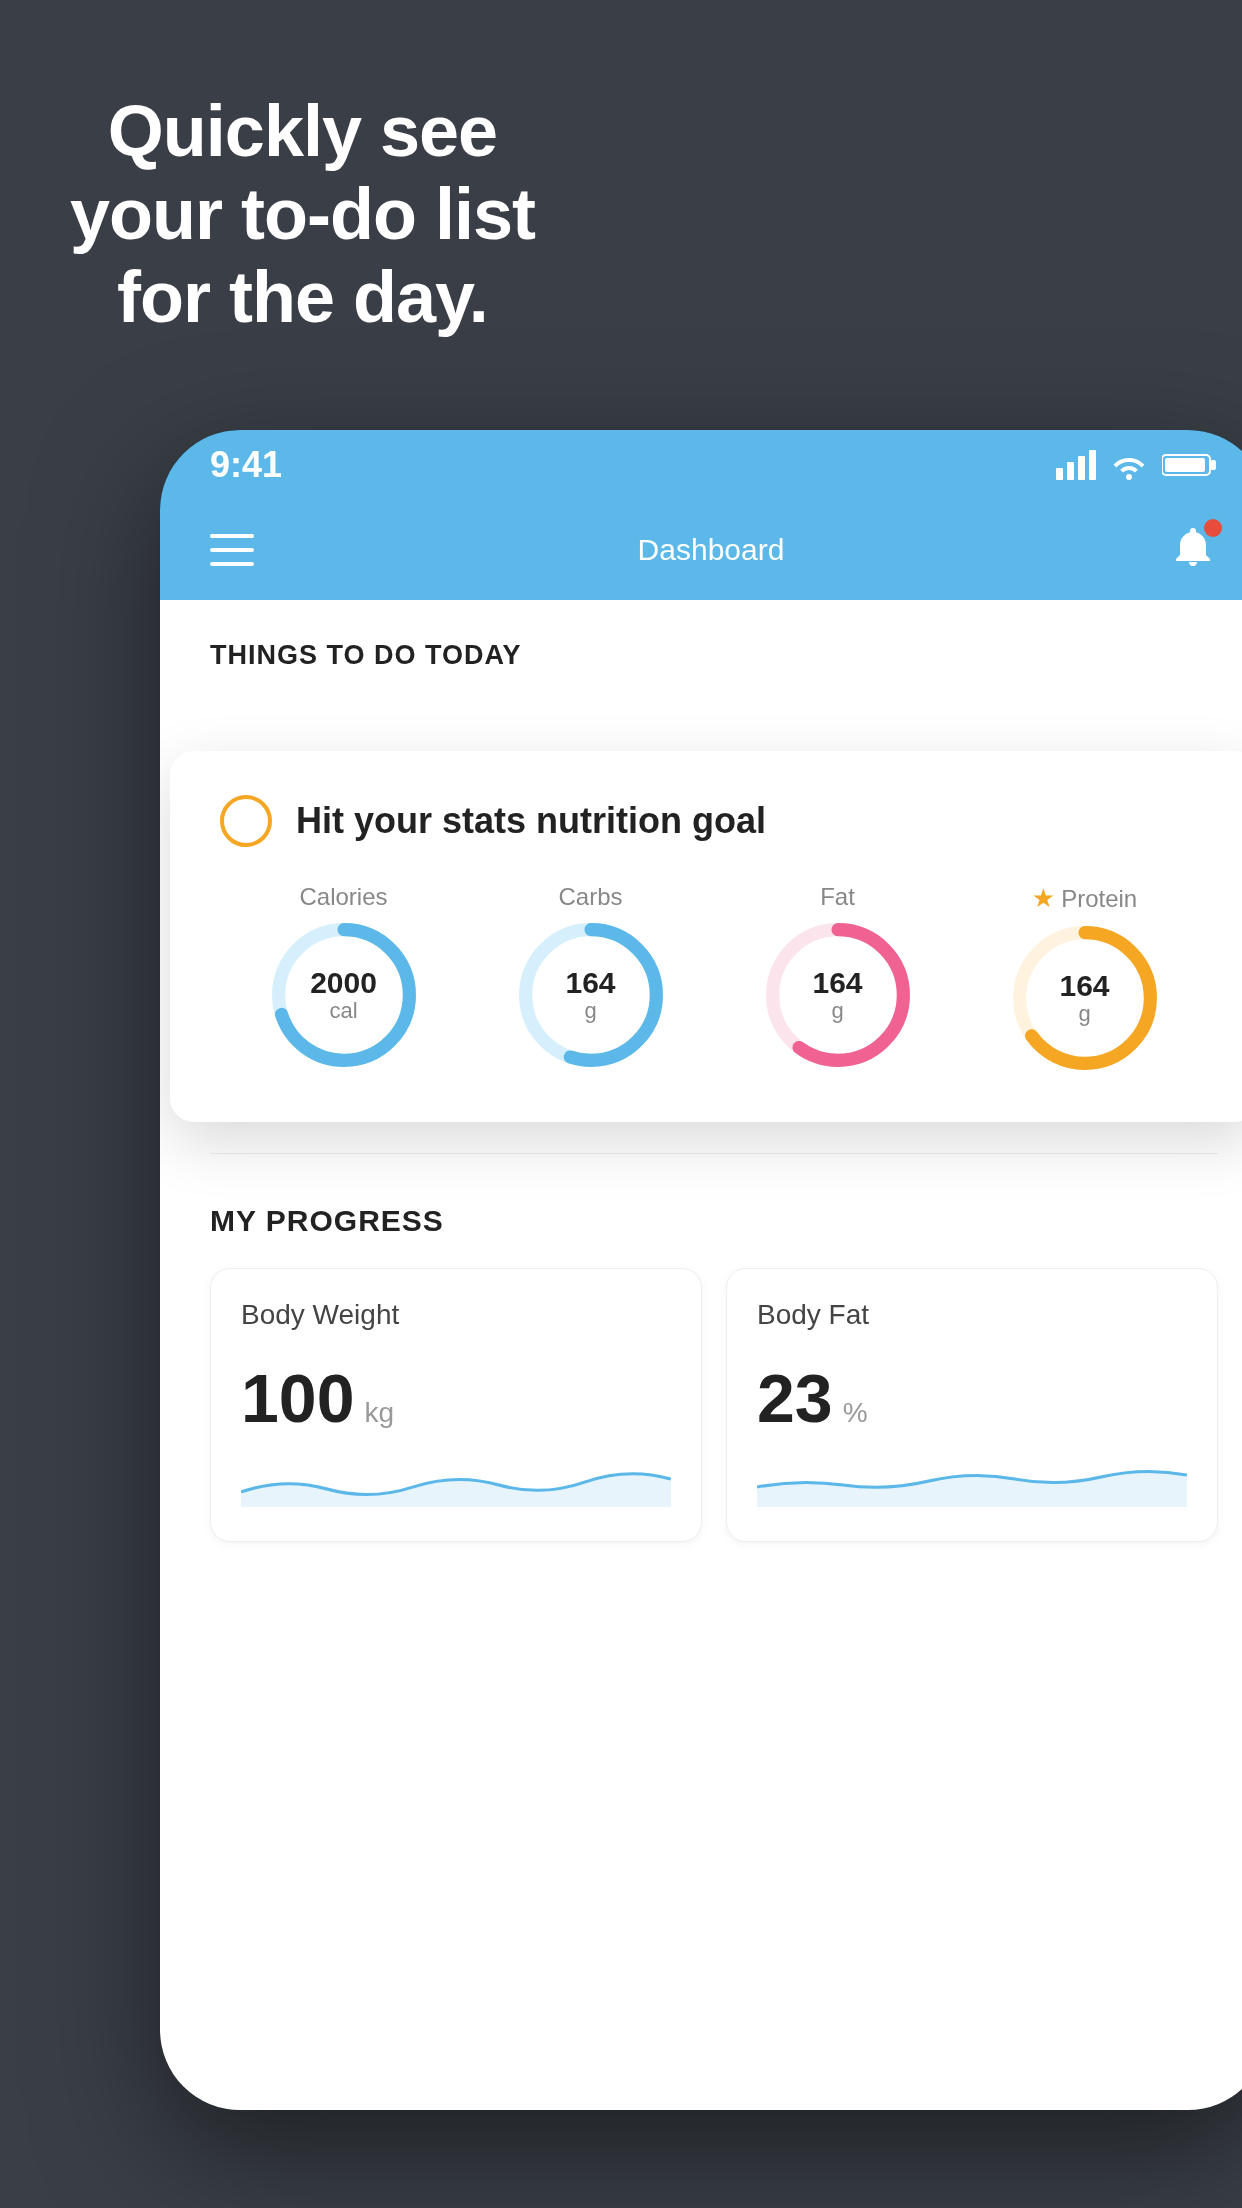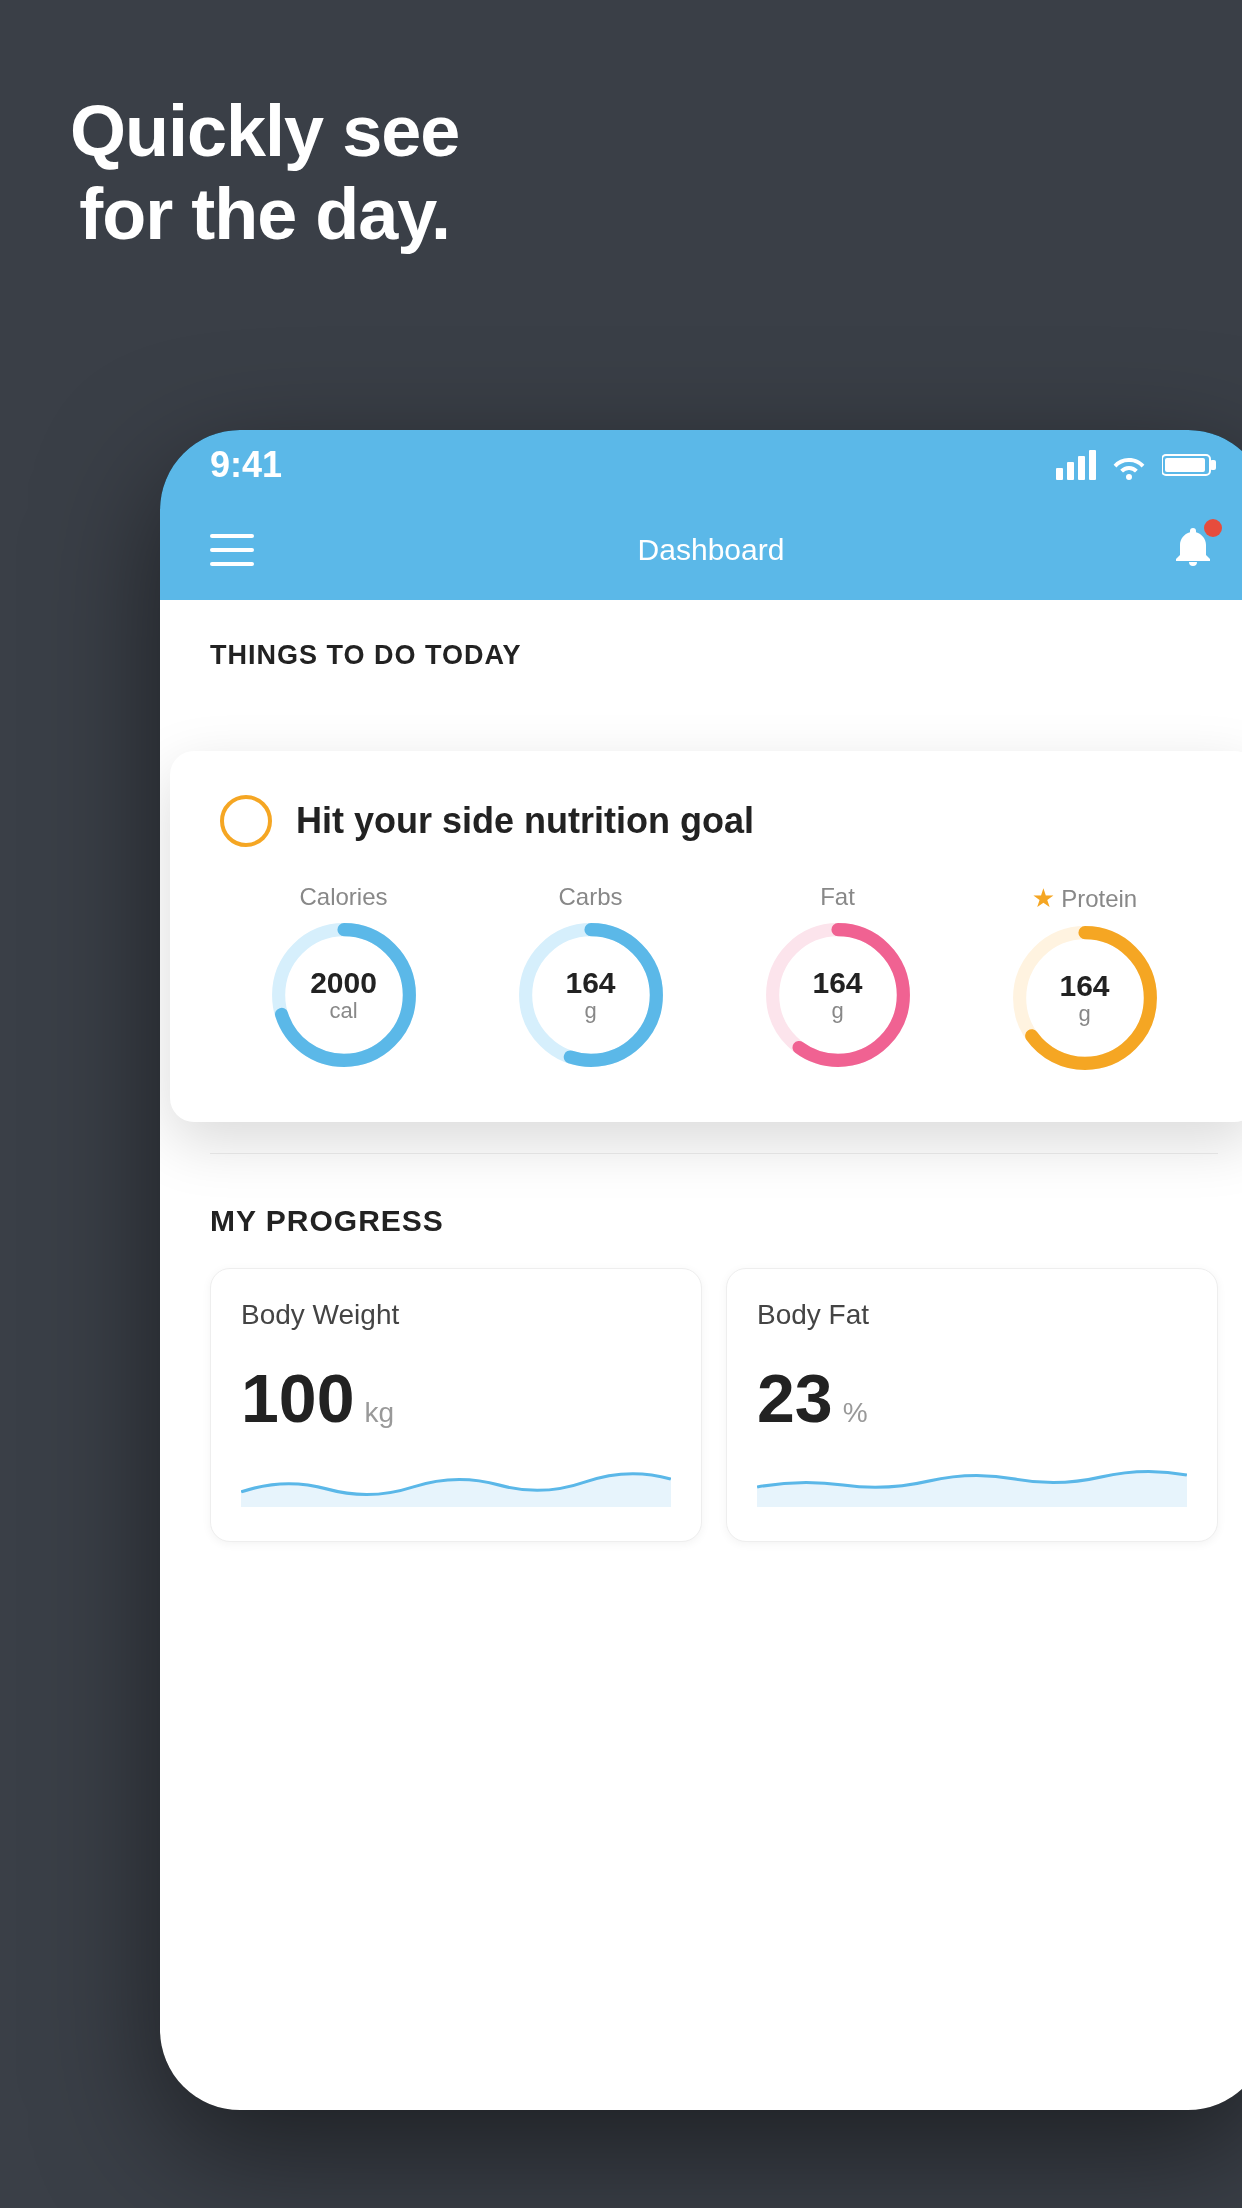--- a/index.html
+++ b/index.html
@@ -311,20 +311,21 @@
       margin-top: 60px;
     }
   </style>
 </head>
 <body>
 
 <div class="bg"></div>
 
 <div class="hero-text">
   <div>Quickly see</div>
+  <div>your to-do list</div>
   <div>for the day.</div>
 </div>
 
 <div class="phone">
 
   <div class="status-bar">
     <span class="status-time">9:41</span>
     <div class="status-icons">
 
       <svg width="40" height="30" viewBox="0 0 40 30">
@@ -362,21 +363,21 @@
   </div>
 
   <div class="content">
 
     <div class="section-header">THINGS TO DO TODAY</div>
 
     <div class="todo-card-wrapper">
       <div class="todo-card">
         <div class="todo-card-title">
           <div class="circle-check"></div>
-          <div class="todo-card-title-text">Hit your side nutrition goal</div>
+          <div class="todo-card-title-text">Hit your stats nutrition goal</div>
         </div>
         <div class="nutrition-row">
 
           <div class="nutrition-item">
             <span class="nutrition-label">Calories</span>
             <div class="donut-wrap">
               <svg viewBox="0 0 36 36">
                 <circle cx="18" cy="18" r="15.9" fill="none" stroke="#d6effc" stroke-width="3.2"></circle>
                 <circle cx="18" cy="18" r="15.9" fill="none" stroke="#5bb8e8" stroke-width="3.2" stroke-dasharray="70 30" stroke-linecap="round"></circle>
               </svg>

